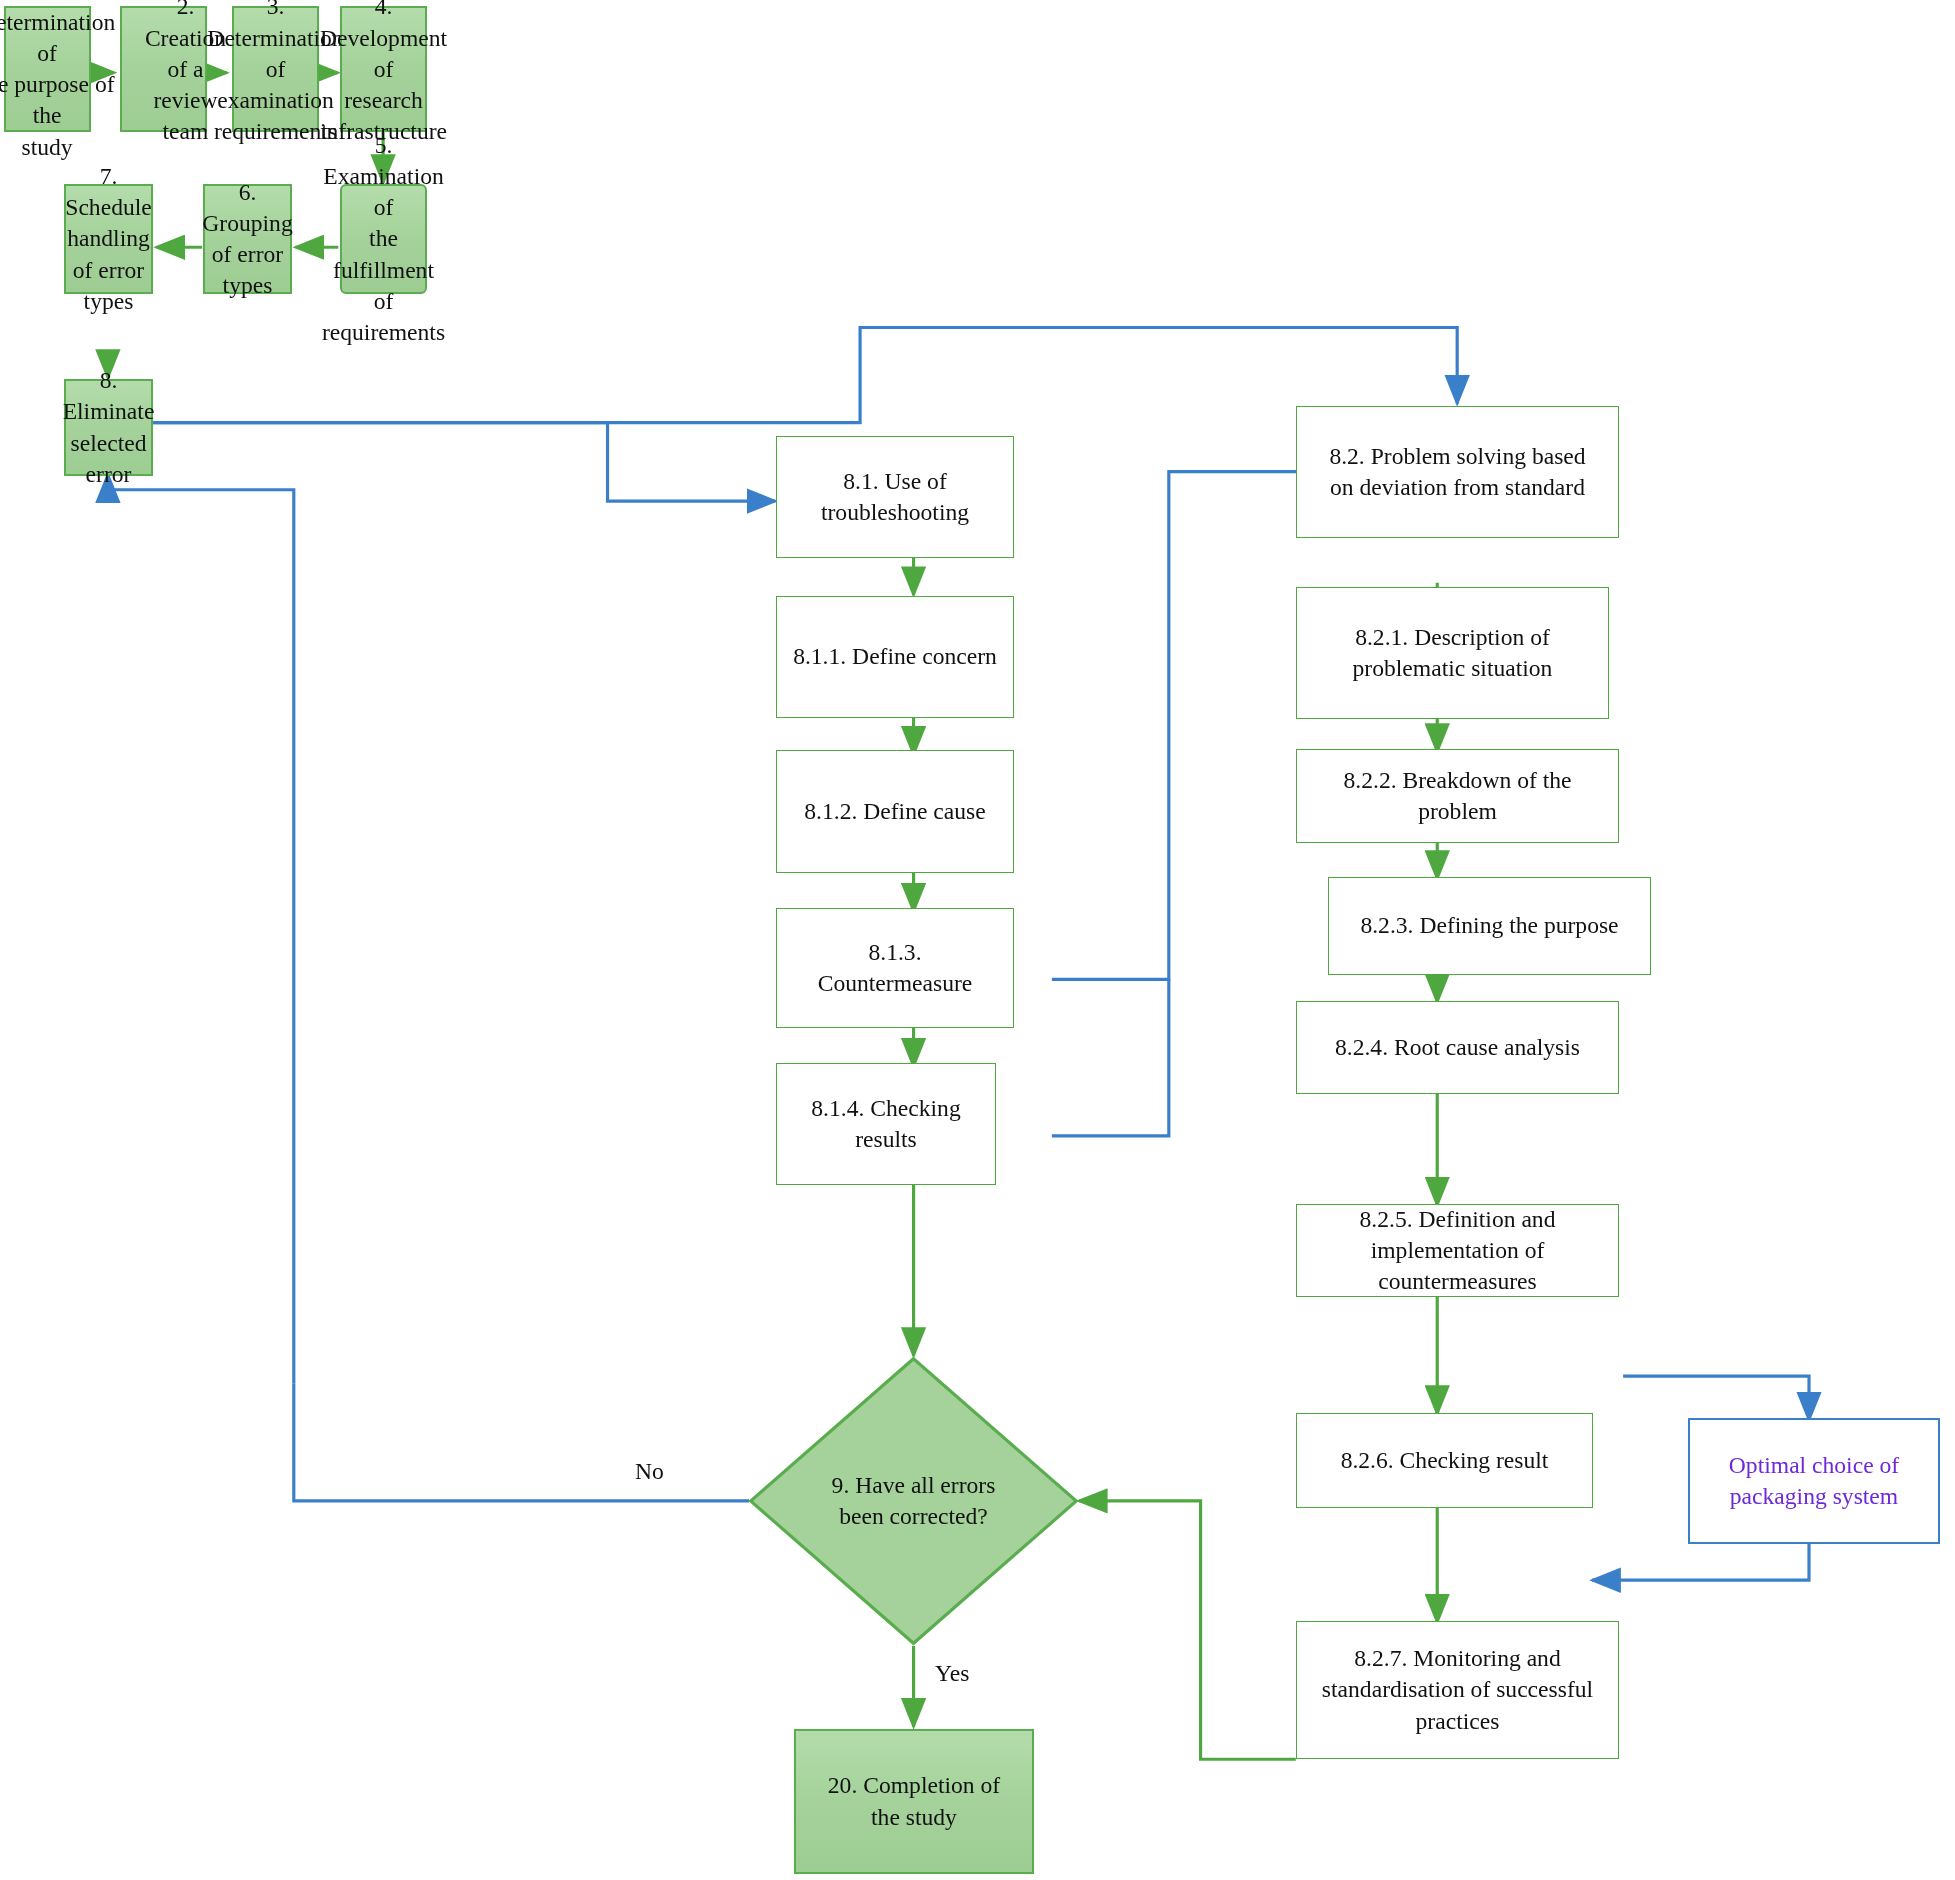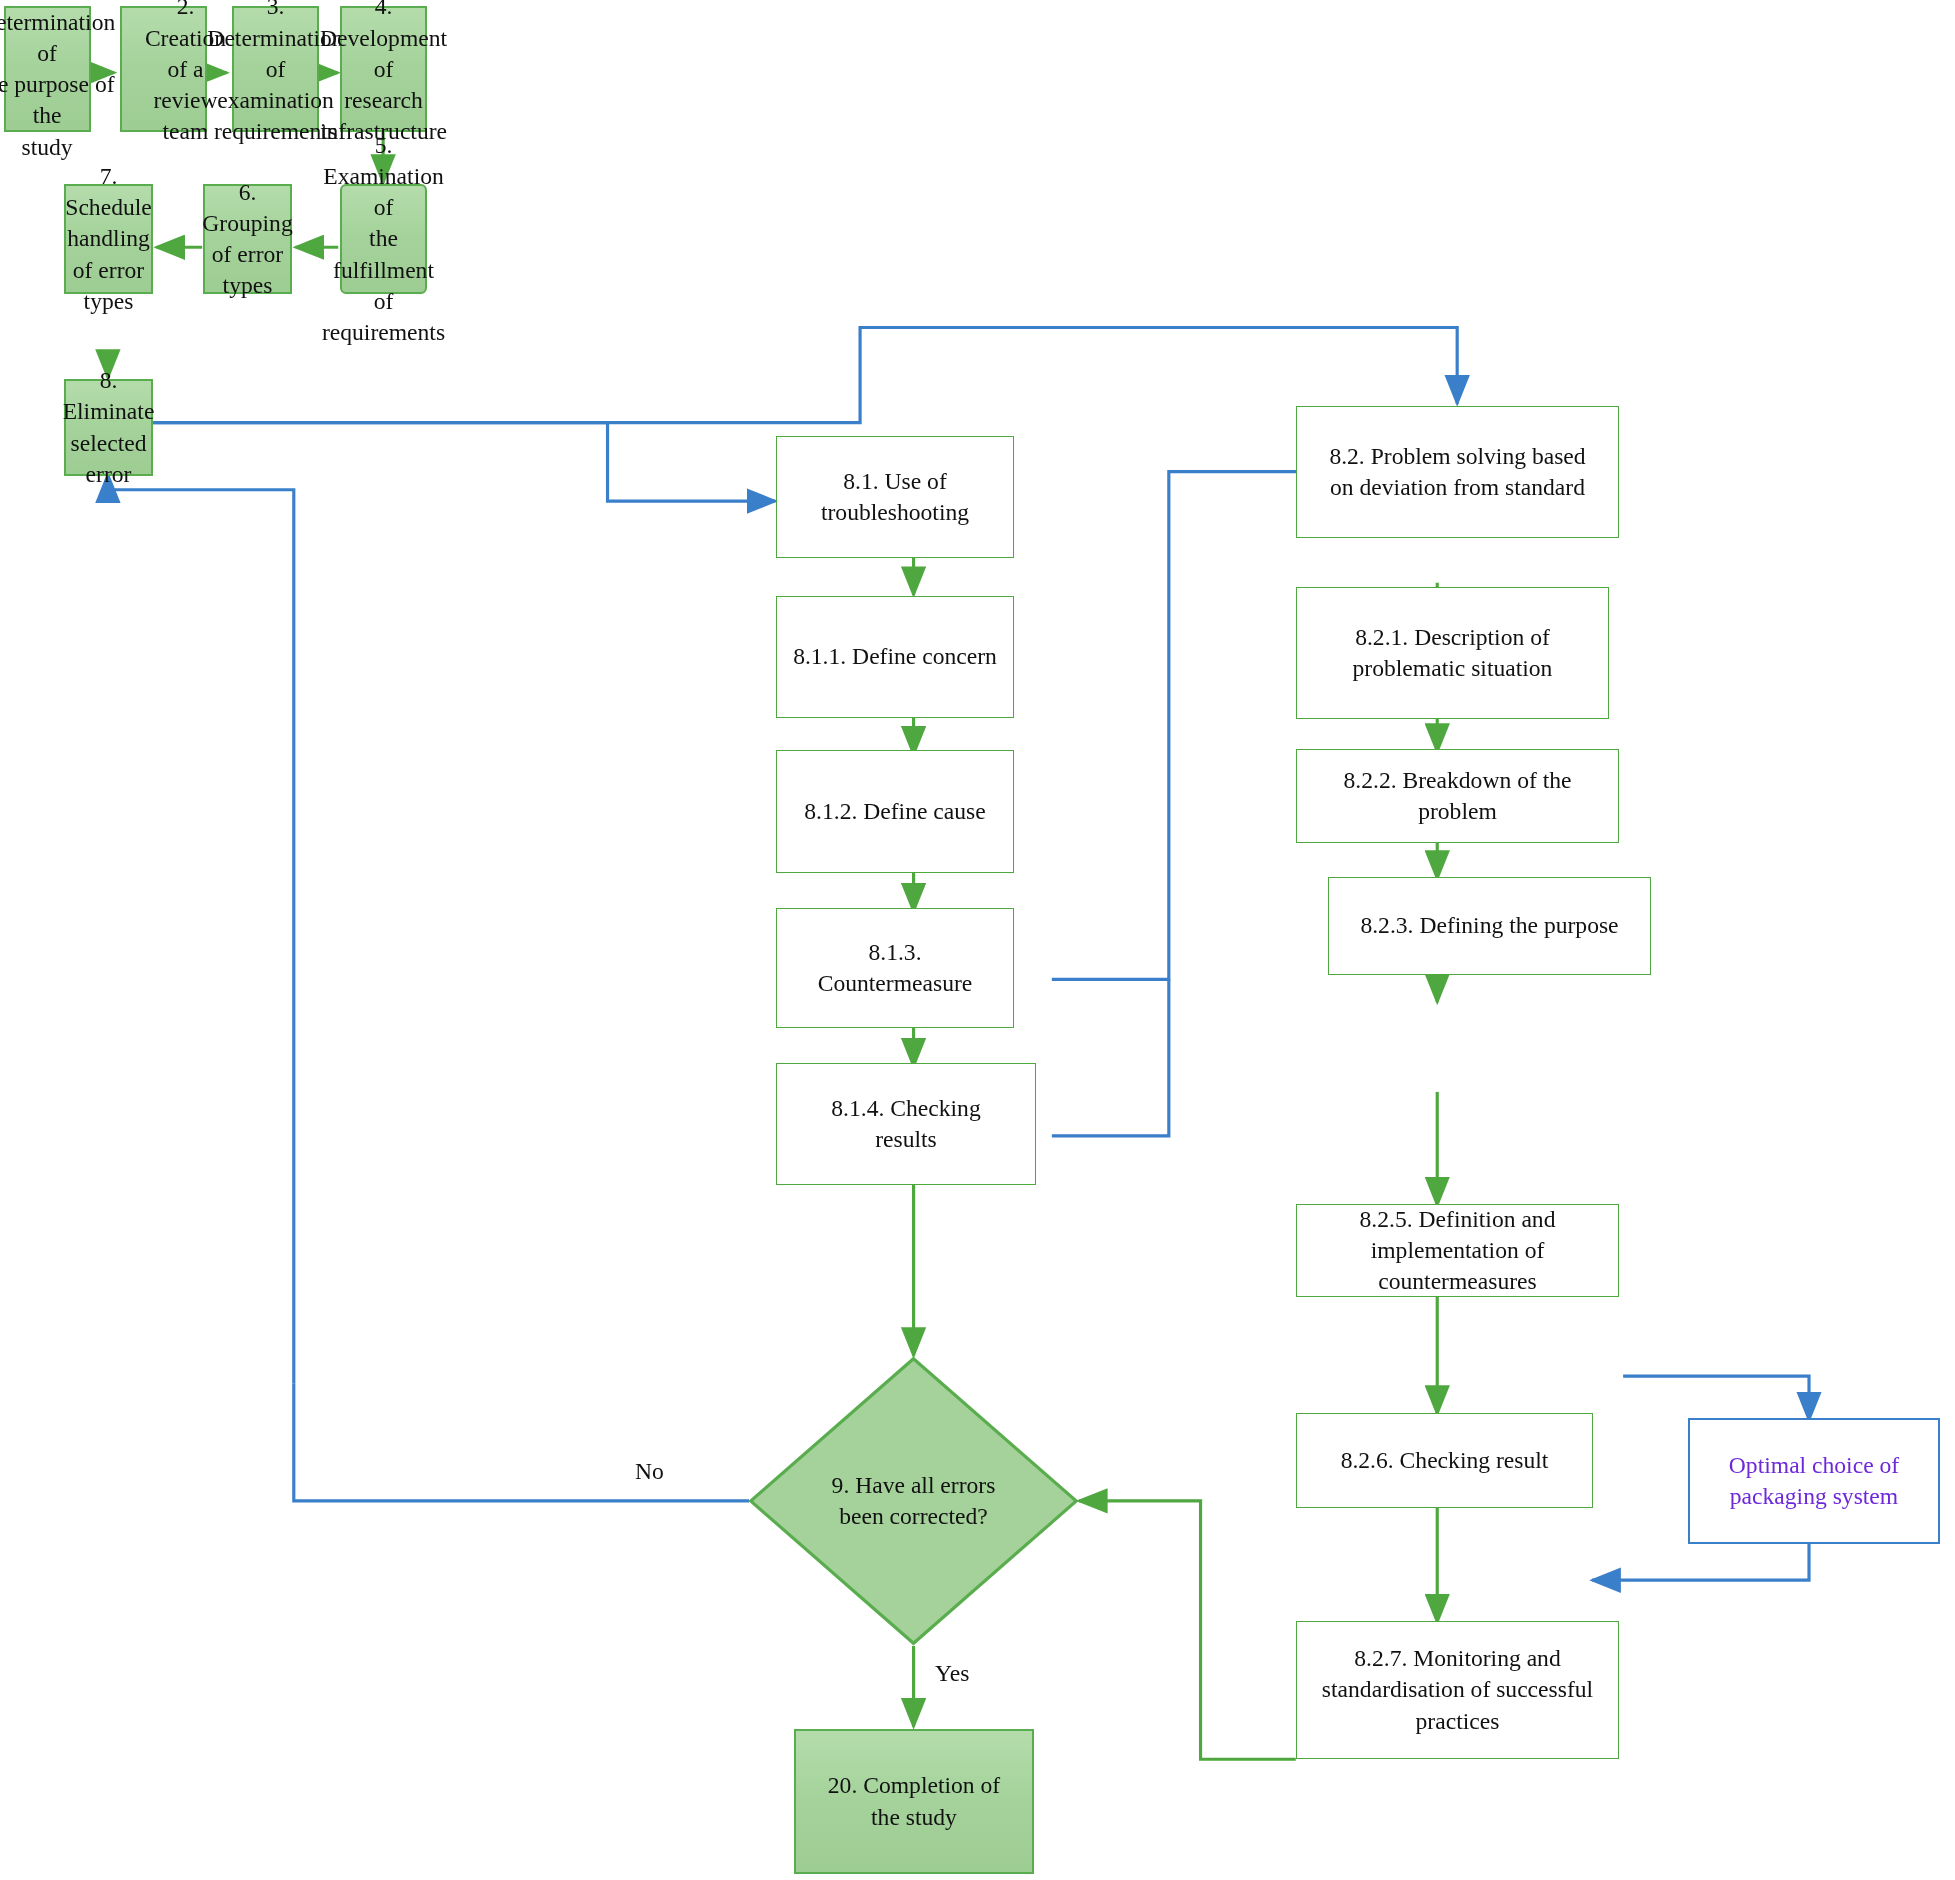--- a/index.html
+++ b/index.html
@@ -207,39 +207,42 @@
   <div class="node green-outline" style="left:776px; top:596px; width:238px; height:122px;">
     <span class="label">8.1.1. Define concern</span>
   </div>
   <div class="node green-outline" style="left:776px; top:750px; width:238px; height:123px;">
     <span class="label">8.1.2. Define cause</span>
   </div>
   <div class="node green-outline" style="left:776px; top:908px; width:238px; height:120px;">
     <span class="label">8.1.3.
 Countermeasure</span>
   </div>
-  <div class="node green-outline" style="left:776px; top:1063px; width:260px; height:122px;">
+  <div class="node green-outline" style="left:776px; top:1063px; width:220px; height:122px;">
     <span class="label">8.1.4. Checking
 results</span>
   </div>
 
   <div class="node green-outline" style="left:1296px; top:406px;  width:323px; height:132px;">
     <span class="label">8.2. Problem solving based
 on deviation from standard</span>
   </div>
   <div class="node green-outline" style="left:1296px; top:587px; width:313px; height:132px;">
     <span class="label">8.2.1. Description of
 problematic situation</span>
   </div>
   <div class="node green-outline" style="left:1296px; top:749px; width:323px; height:94px;">
     <span class="label">8.2.2. Breakdown of the
 problem</span>
   </div>
   <div class="node green-outline" style="left:1328px; top:877px; width:323px; height:98px;">
     <span class="label">8.2.3. Defining the purpose</span>
+  </div>
+  <div class="node green-outline" style="left:1296px; top:1001px; width:323px; height:93px;">
+    <span class="label">8.2.4. Root cause analysis</span>
   </div>
   <div class="node green-outline" style="left:1296px; top:1204px; width:323px; height:93px;">
     <span class="label">8.2.5. Definition and
 implementation of
 countermeasures</span>
   </div>
   <div class="node green-outline" style="left:1296px; top:1413px; width:297px; height:95px;">
     <span class="label">8.2.6. Checking result</span>
   </div>
   <div class="node green-outline" style="left:1296px; top:1621px; width:323px; height:138px;">

